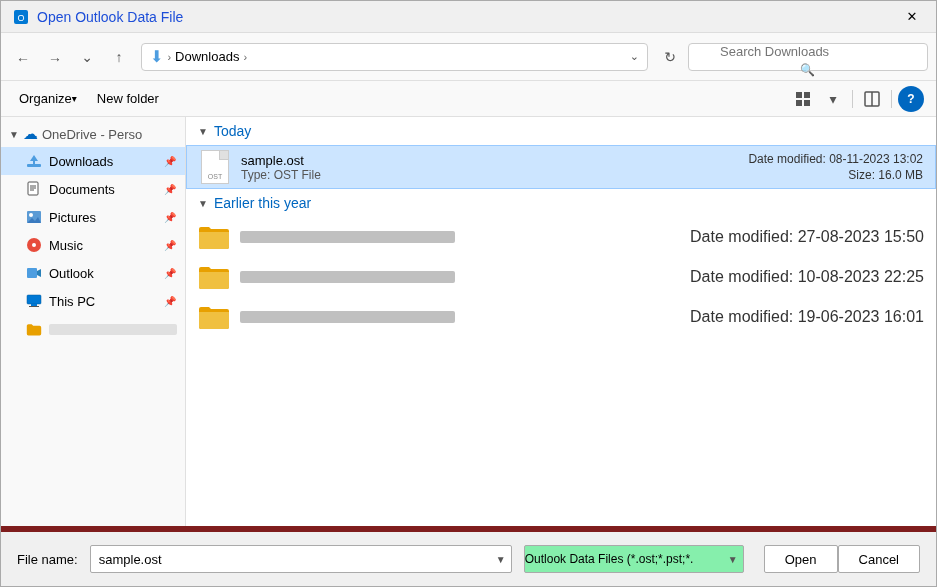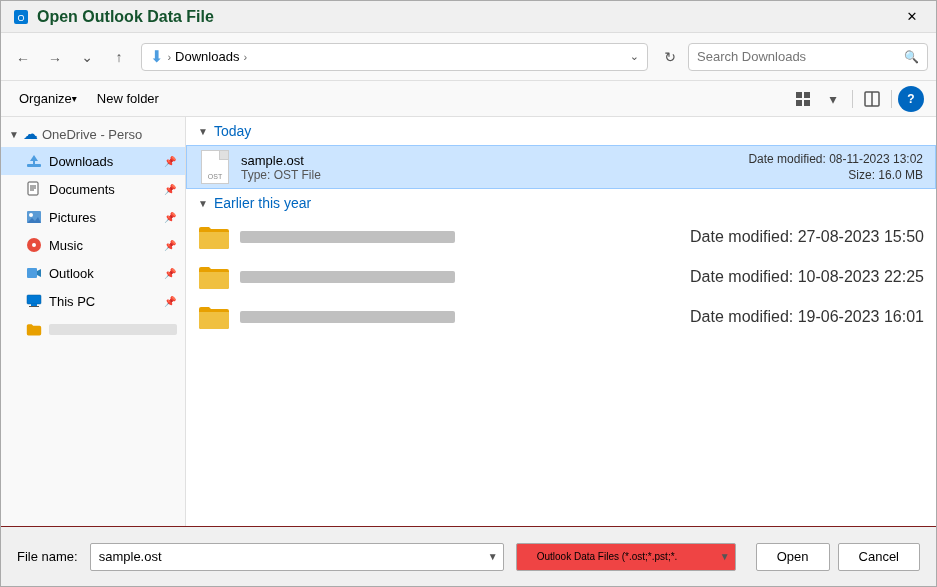--- a/index.html
+++ b/index.html
@@ -3,34 +3,34 @@
   <meta charset="utf-8">
   <style>
     * { box-sizing: border-box; margin: 0; padding: 0; }
     body { font-family: 'Segoe UI', sans-serif; font-size: 13px; background: #f3f3f3; width: 937px; height: 587px; overflow: hidden; }
 
     .window { width: 937px; height: 587px; background: #ffffff; border: 1px solid #aaa; display: flex; flex-direction: column; }
 
     
     .title-bar { height: 32px; background: #f0f0f0; display: flex; align-items: center; padding: 0 12px; border-bottom: 1px solid #ddd; user-select: none; }
     .title-bar-icon { width: 16px; height: 16px; margin-right: 8px; }
-    .title-bar-title { flex: 1; font-size: 16px; color: #14532d; font-weight: bold; }
+    .title-bar-title { flex: 1; font-size: 14px; color: #1d4ed8; }
     .title-bar-close { width: 24px; height: 24px; display: flex; align-items: center; justify-content: center; cursor: pointer; border-radius: 2px; }
 
     
     .toolbar { height: 48px; background: #f9f9f9; display: flex; align-items: center; padding: 0 8px; border-bottom: 1px solid #e0e0e0; gap: 4px; }
     .nav-btn { width: 28px; height: 28px; display: flex; align-items: center; justify-content: center; border-radius: 4px; cursor: pointer; color: #555; font-size: 14px; border: none; background: none; }
     .nav-btn:disabled { color: #ccc; cursor: default; }
     .breadcrumb-bar { flex: 1; height: 28px; border: 1px solid #ccc; border-radius: 4px; background: #fff; display: flex; align-items: center; padding: 0 8px; gap: 4px; margin: 0 4px; }
     .breadcrumb-icon { color: #4d9de0; font-size: 16px; }
     .breadcrumb-text { font-size: 13px; color: #000; }
     .breadcrumb-arrow { color: #666; font-size: 11px; }
     .breadcrumb-chevron { margin-left: auto; color: #555; font-size: 11px; cursor: pointer; }
     .refresh-btn { width: 28px; height: 28px; display: flex; align-items: center; justify-content: center; border-radius: 4px; cursor: pointer; color: #555; font-size: 14px; border: none; background: none; }
-    .search-bar { width: 240px; height: 28px; border: 1px solid #ccc; border-radius: 4px; background: #fff; display: flex; align-items: center; padding: 0 8px; gap: 4px; }
+    .search-bar { width: 240px; height: 28px; border: 1px solid #ccc; border-radius: 4px; background: #fff; display: flex; align-items: center; padding: 0 8px; gap: 4px; flex-direction: column; }
     .search-bar input { border: none; outline: none; font-size: 13px; flex: 1; color: #666; background: transparent; }
     .search-icon { color: #666; font-size: 12px; }
 
     
     .action-bar { height: 36px; background: #f9f9f9; display: flex; align-items: center; padding: 0 12px; border-bottom: 1px solid #e0e0e0; gap: 8px; }
     .action-btn { font-size: 13px; color: #000; cursor: pointer; padding: 2px 6px; border-radius: 3px; border: none; background: none; display: flex; align-items: center; gap: 0; }
     .action-btn .arrow { font-size: 10px; }
     .view-btns { margin-left: auto; display: flex; align-items: center; gap: 4px; }
     .view-btn { width: 26px; height: 26px; display: flex; align-items: center; justify-content: center; border-radius: 3px; cursor: pointer; color: #555; font-size: 14px; border: none; background: none; }
     .separator-v { width: 1px; height: 18px; background: #ccc; margin: 0 2px; }
@@ -62,30 +62,30 @@
     .file-icon { width: 32px; height: 40px; display: flex; align-items: center; justify-content: center; flex-shrink: 0; }
     .file-name { flex: 1; font-size: 13px; color: #000; }
     .file-meta { font-size: 12px; color: #333; display: flex; flex-direction: column; align-items: flex-end; gap: 2px; min-width: 210px; }
 
     .folder-row { display: flex; align-items: center; padding: 0 12px; height: 40px; cursor: pointer; gap: 10px; }
     .folder-icon-img { width: 32px; height: 28px; display: flex; align-items: center; justify-content: center; flex-shrink: 0; }
     .folder-name-blur { background: #c0c0c0; border-radius: 2px; height: 12px; flex: 1; max-width: 250px; }
     .folder-meta { font-size: 16px; color: #333; min-width: 210px; text-align: right; }
 
     
-    .footer { height: 60px; background: #f0f0f0; border-top: 1px solid #7f1d1d; display: flex; align-items: center; padding: 0 16px; gap: 12px; }
+    .footer { height: 60px; background: #f0f0f0; border-top: 6px solid #7f1d1d; display: flex; align-items: center; padding: 0 16px; gap: 12px; }
     .filename-label { font-size: 13px; color: #000; white-space: nowrap; }
     .filename-input { flex: 1; height: 28px; border: 1px solid #aaa; border-radius: 2px; padding: 0 8px; font-size: 13px; background: #fff; }
-    .filetype-select { width: 220px; height: 28px; border: 1px solid #aaa; border-radius: 2px; padding: 0 20px; font-size: 10px; background: #ef4444; appearance: none; }
+    .filetype-select { width: 220px; height: 28px; border: 1px solid #aaa; border-radius: 2px; padding: 0 0; font-size: 12px; background: #86efac; appearance: none; }
     .filetype-wrapper { position: relative; display: flex; align-items: center; }
     .filetype-arrow { position: absolute; right: 6px; font-size: 10px; color: #555; pointer-events: none; }
     .filename-combo { position: relative; display: flex; align-items: center; flex: 1; }
     .filename-combo-arrow { position: absolute; right: 6px; font-size: 10px; color: #555; pointer-events: none; }
 
-    .footer-btns { display: flex; gap: 8px; align-items: center; margin-left: 8px; }
+    .footer-btns { display: flex; align-items: center; margin-left: 8px; }
     .btn-open { height: 28px; padding: 0 20px; background: #fff; border: 1px solid #aaa; border-radius: 2px; font-size: 13px; cursor: pointer; }
     .btn-cancel { height: 28px; padding: 0 20px; background: #fff; border: 1px solid #aaa; border-radius: 2px; font-size: 13px; cursor: pointer; }
 
     
     ::-webkit-scrollbar { width: 8px; }
     ::-webkit-scrollbar-track { background: #f0f0f0; }
     ::-webkit-scrollbar-thumb { background: #c0c0c0; border-radius: 4px; }
 
     
     .ost-icon { width: 28px; height: 34px; border: 1px solid #ccc; background: #fff; display: flex; align-items: center; justify-content: center; position: relative; font-size: 8px; color: #666; }

